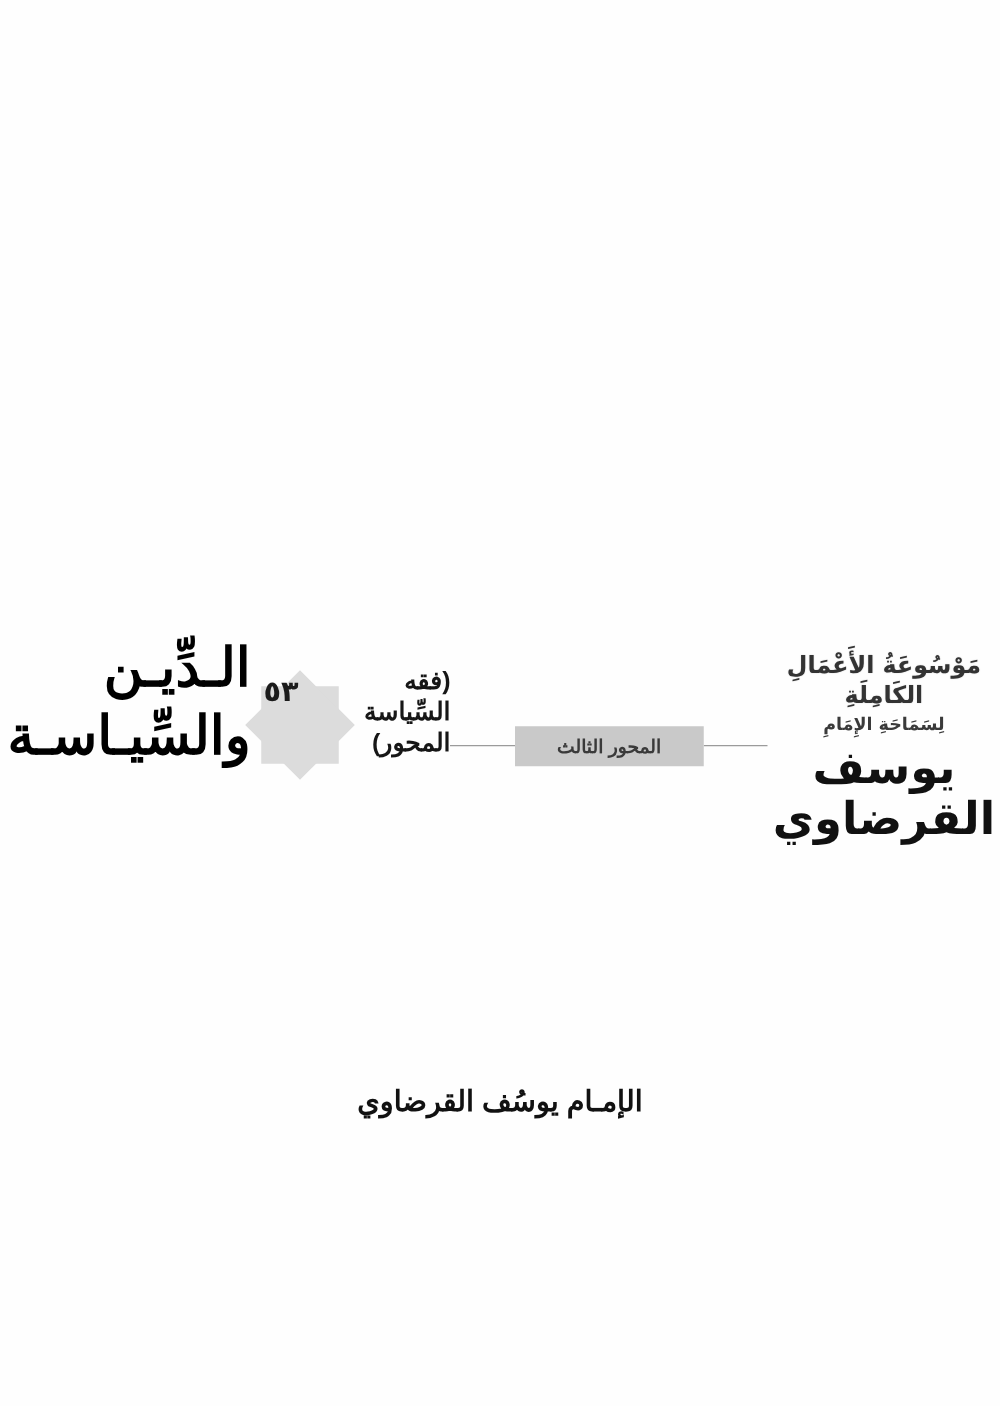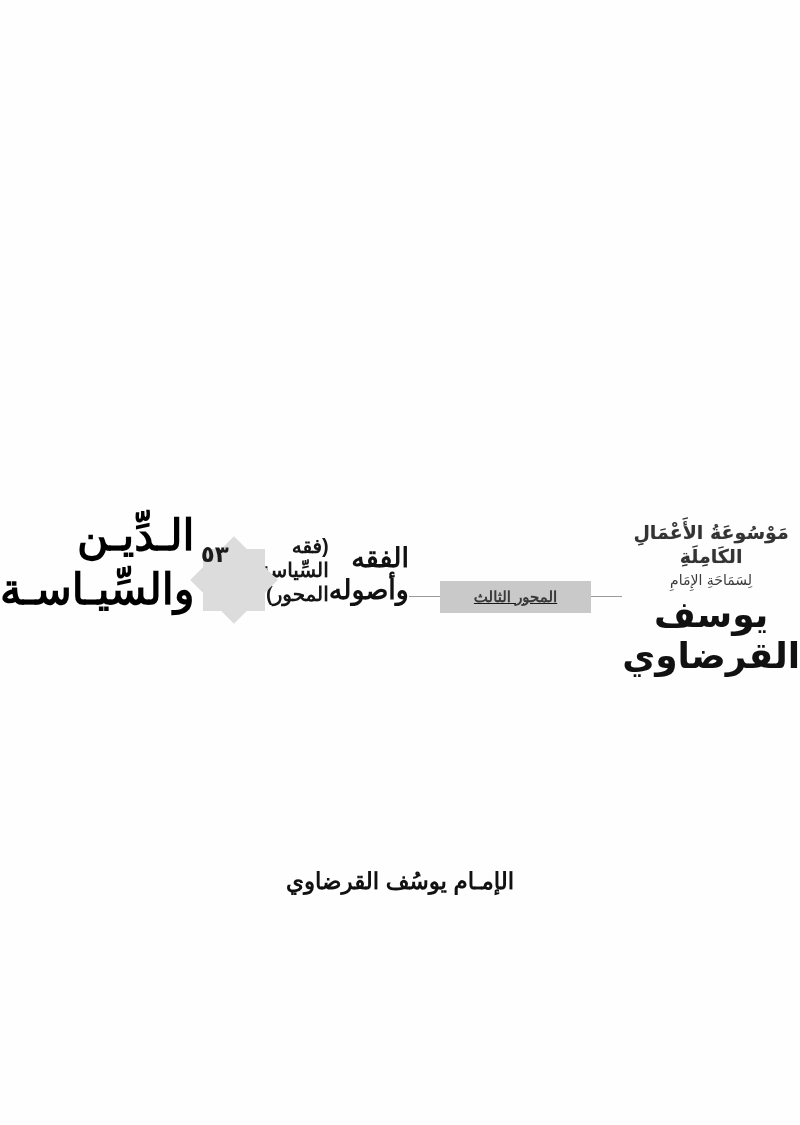--- a/index.html
+++ b/index.html
@@ -38,42 +38,41 @@
     font-size: 19px;
     font-weight: bold;
     letter-spacing: 0px;
     line-height: 1.25;
     color: #333;
     text-shadow: 0 0 1px rgba(0,0,0,0.25);
   }
   .masthead .line-2 {
     font-family: "DejaVu Sans", sans-serif;
     font-size: 14px;
-    font-weight: normal;
+    font-weight: bold;
     margin-top: 4px;
     color: #3a3a3a;
   }
   .masthead .line-3 {
     font-family: "DejaVu Sans", sans-serif;
     font-size: 36px;
     font-weight: bold;
     margin-top: 6px;
     color: #111;
     letter-spacing: -1px;
   }
 
   
   .band-wrap {
     margin-top: 68px;
     width: 410px;
     display: flex;
     align-items: center;
     justify-content: flex-start;
     position: relative;
-    text-decoration: underline;
   }
   .band-rule {
     flex: 1 1 auto;
     height: 1px;
     background: #9b9b9b;
   }
   .band-chip {
     flex: 0 0 auto;
     background: #c9c9c9;
     color: #3a3a3a;
@@ -164,21 +163,20 @@
     <div class="line-2">لِسَمَاحَةِ الإِمَامِ</div>
     <div class="line-3">يوسف القرضاوي</div>
   </div>
 
   <div class="band-wrap">
     <div class="band-rule"></div>
     <div class="band-chip">المحور الثالث</div>
     <div class="band-rule"></div>
   </div>
 
-  <div class="section-title">الفقه وأصوله</div>
   <div class="section-sub">(فقه السِّياسة المحور)</div>
 
   <div class="badge-wrap">
     <div class="badge-star"></div>
     <div class="badge-star-2"></div>
     <div class="badge-num">٥٣</div>
   </div>
 
   <div class="main-title">الـدِّيـن والسِّيـاسـة</div>
 

